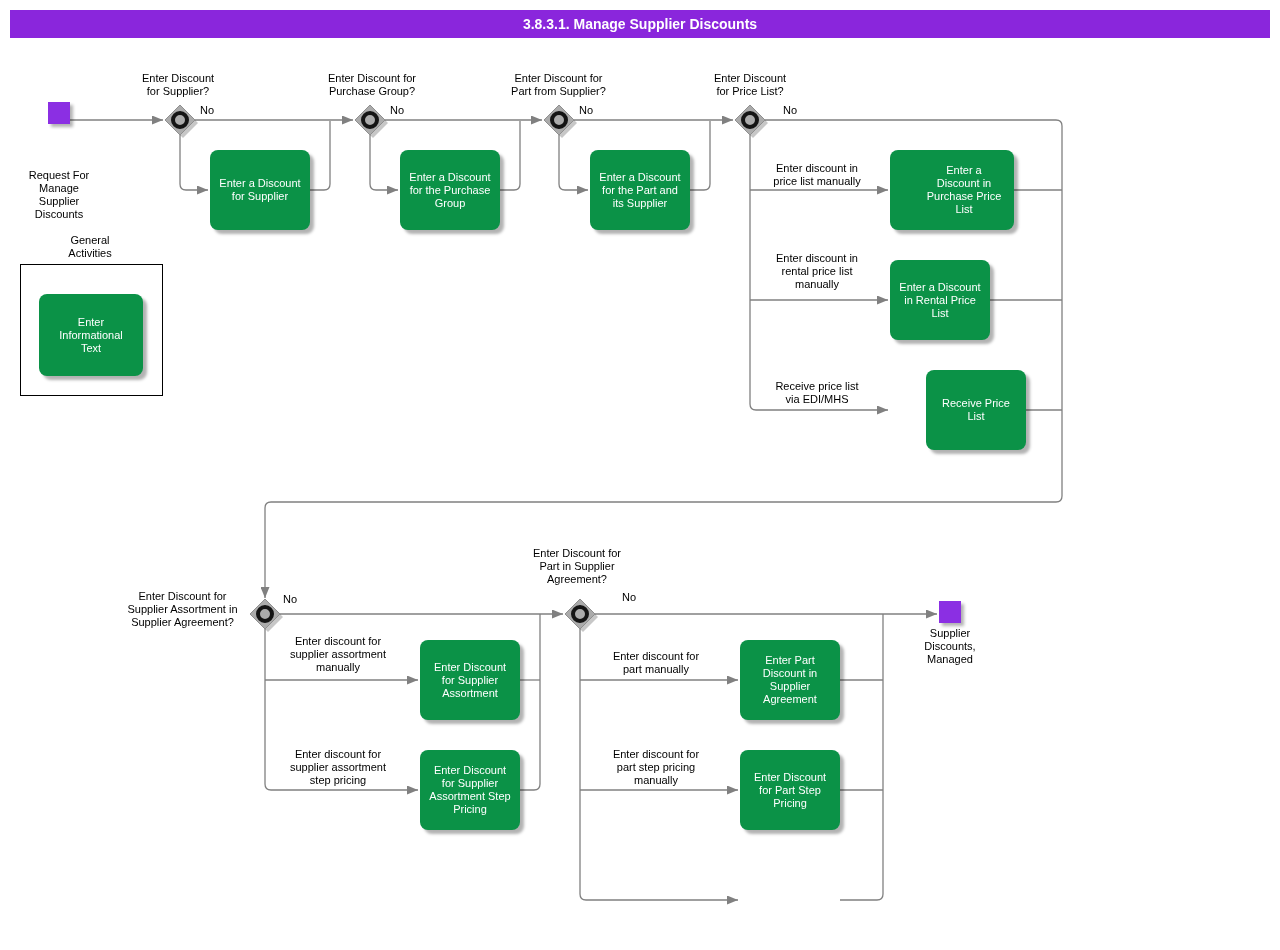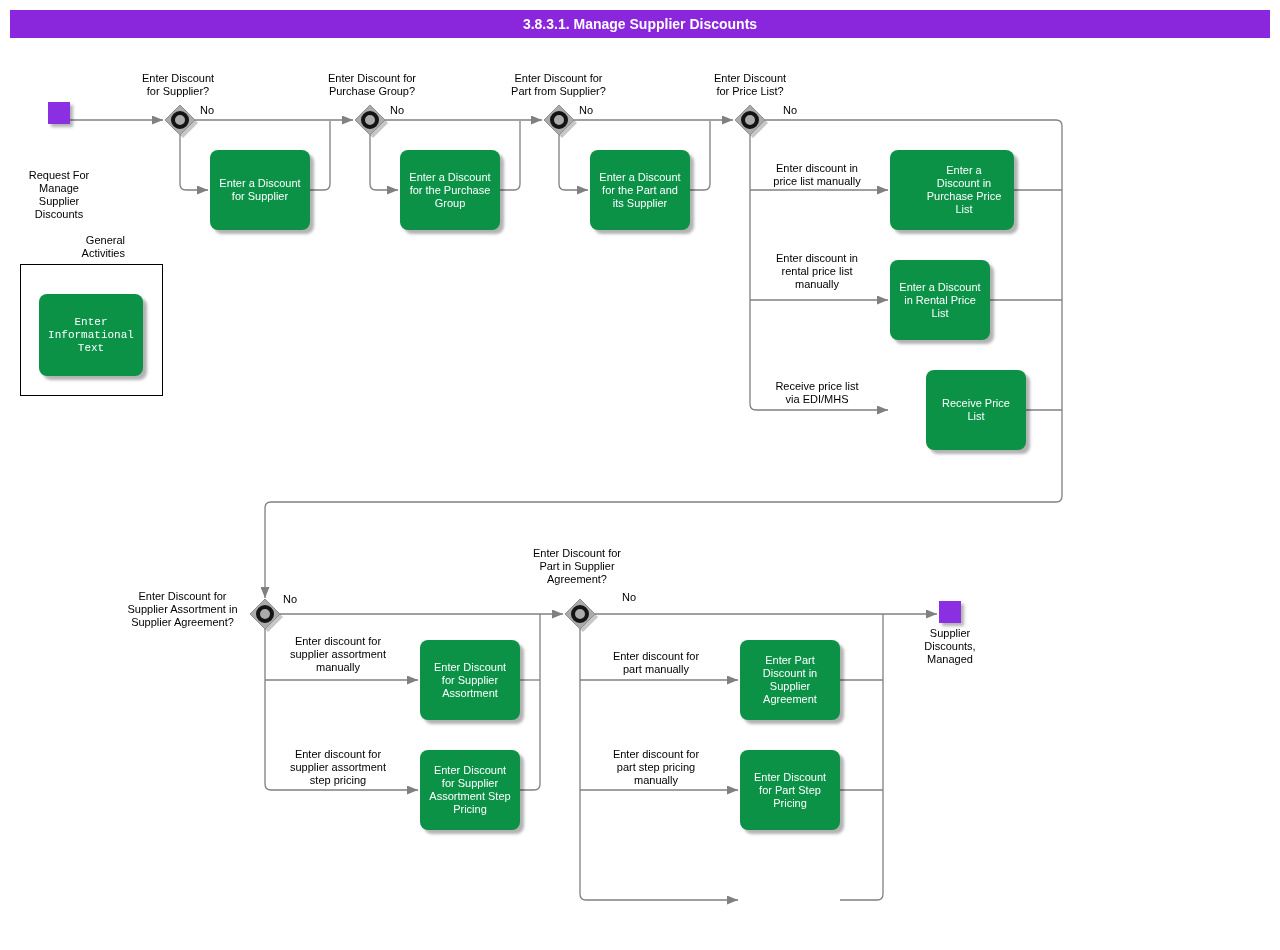--- a/index.html
+++ b/index.html
@@ -12,21 +12,21 @@
   .lbl{position:absolute;font-size:11px;line-height:13px;color:#000000;text-align:center;
        white-space:pre-line;}
   .no{position:absolute;font-size:11px;line-height:13px;color:#000000;}
   .act{position:absolute;width:100px;height:80px;background:#0B9247;border-radius:8px;
        color:#ffffff;font-size:11px;line-height:13px;display:flex;align-items:center;
        justify-content:center;text-align:center;white-space:pre-line;
        box-shadow:4px 4px 3px rgba(0,0,0,0.30);cursor:pointer;}
   .square{position:absolute;width:22px;height:22px;background:#8B2FE3;
           box-shadow:3px 3px 3px rgba(0,0,0,0.30);}
   .gabox{position:absolute;left:20px;top:264px;width:141px;height:130px;border:1px solid #000000;}
-  .info{left:39px;top:294px;width:104px;height:82px;font-family:Liberation Mono, monospace;}
+  .info{left:39px;top:294px;width:104px;height:82px;}
 </style>
 </head>
 <body>
 
 <div class="stage">
 
   <div class="titlebar">3.8.3.1. Manage Supplier Discounts</div>
 
   <svg class="wires" width="1280" height="950" viewBox="0 0 1280 950">
     <defs>
@@ -183,20 +183,20 @@
 Assortment Step
 Pricing</div>
   <div class="act" style="left:740px;top:640px;">Enter Part
 Discount in
 Supplier
 Agreement</div>
   <div class="act" style="left:740px;top:750px;">Enter Discount
 for Part Step
 Pricing</div>
 
-  <div class="lbl" style="left:25px;top:234px;width:100px;text-align:right;">General
+  <div class="lbl" style="left:40px;top:234px;width:100px;">General
 Activities</div>
   <div class="gabox"></div>
   <div class="act info">Enter
 Informational
 Text</div>
 
 </div>
 
 </body></html>

